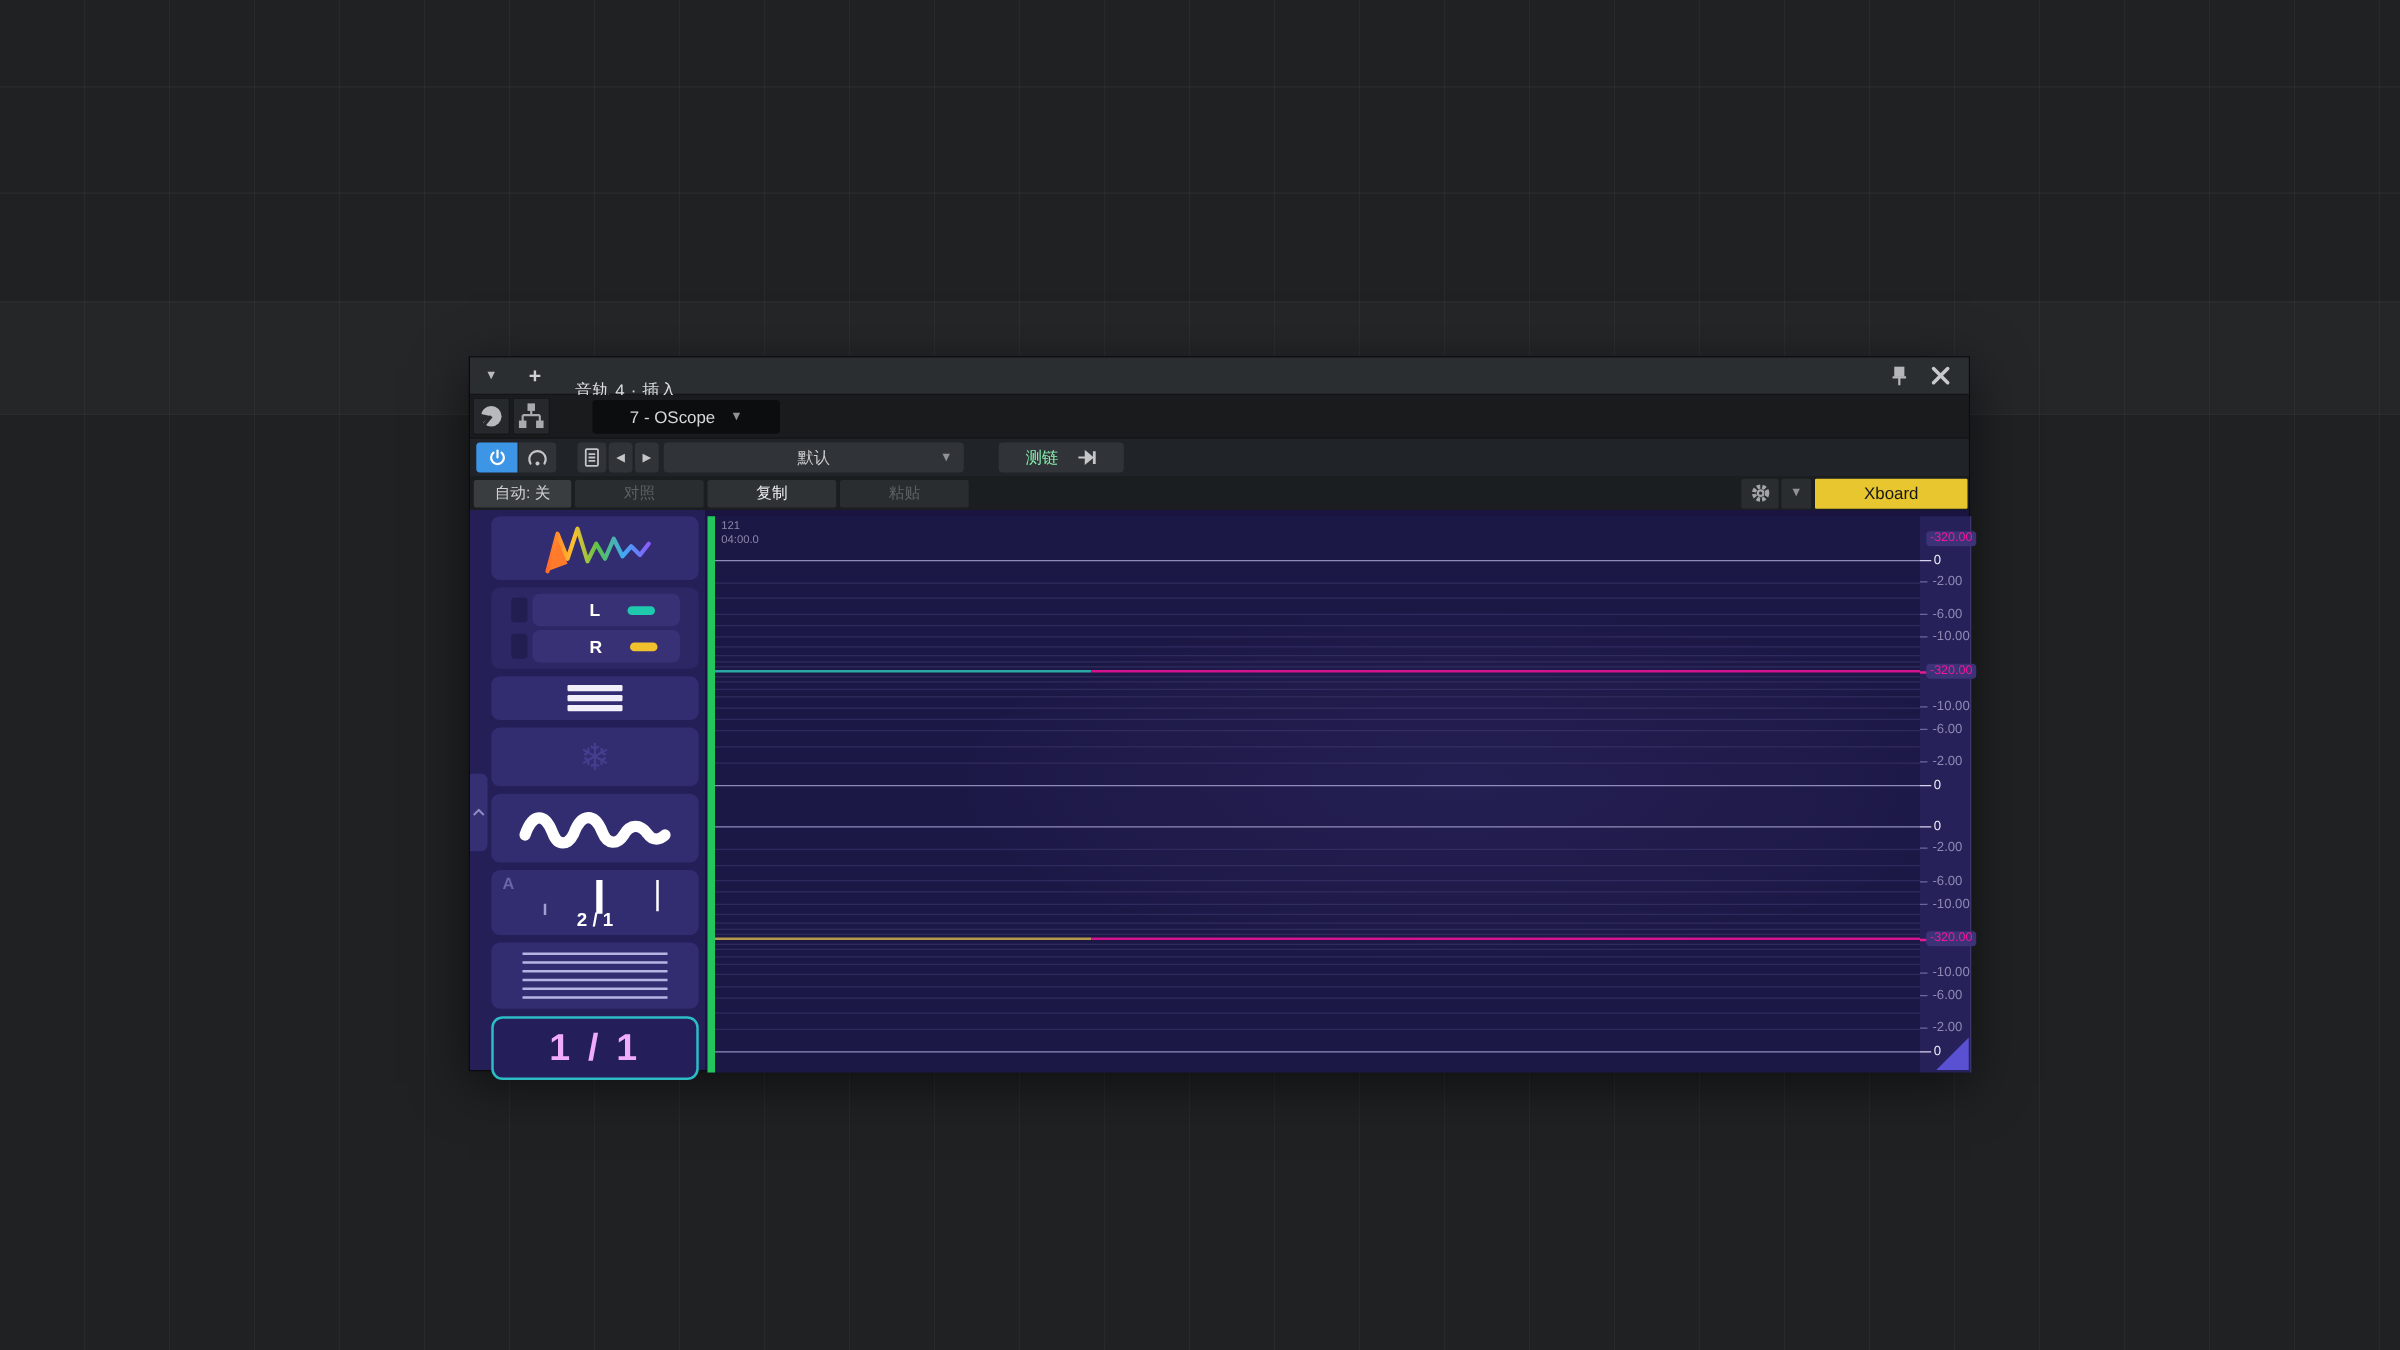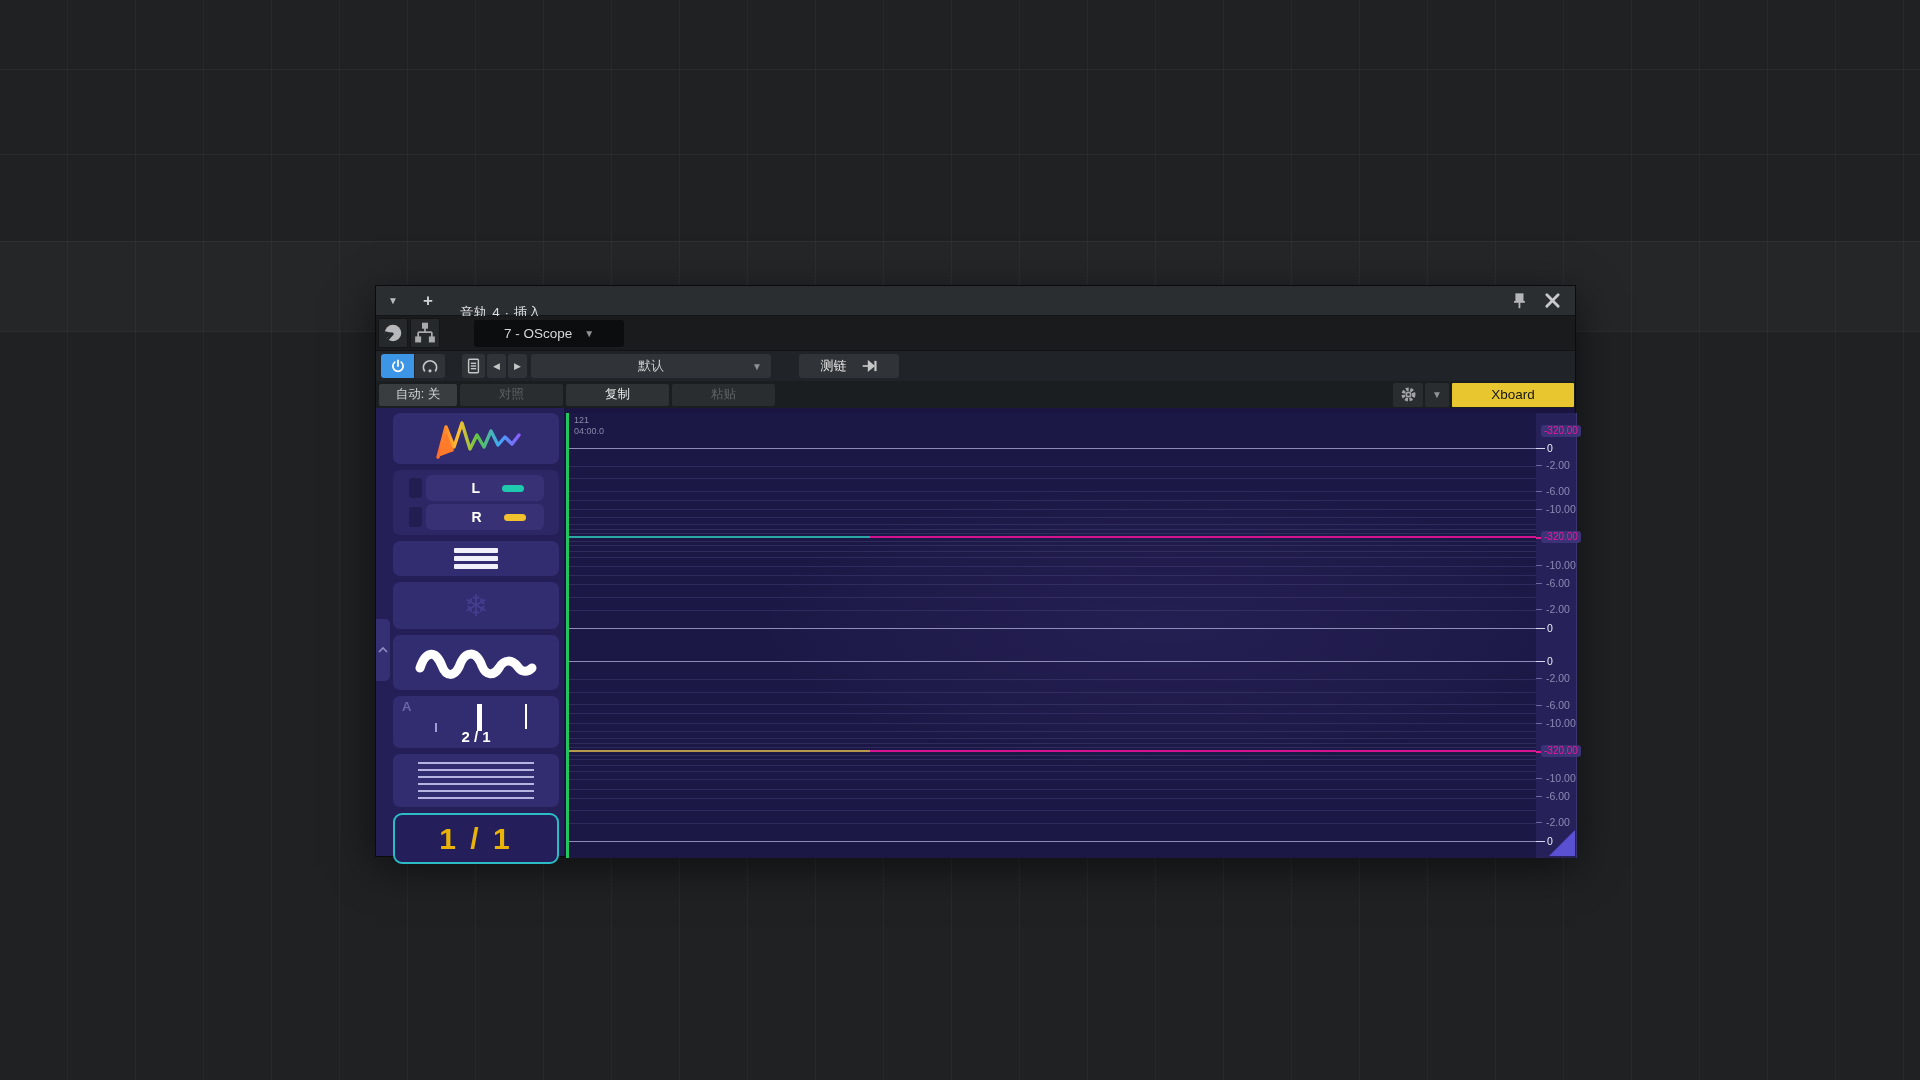--- a/index.html
+++ b/index.html
@@ -38,21 +38,21 @@
           display:flex; align-items:center; }
   .btn { background:#303438; height:24px; display:flex; align-items:center; justify-content:center;
          border-radius:3px; color:#c9cbcd; font-size:13px; }
   .power-btn { width:33px; margin-left:5px; background:#3d95e6; border-radius:3px 0 0 3px; }
   .bypass-btn { width:30px; border-radius:0 3px 3px 0; margin-left:1px; }
   .file-btn { width:23px; margin-left:17px; }
   .prev-btn,.next-btn { width:19px; margin-left:2px; font-size:9px; color:#c4c6c8; }
   .preset-dd { width:240px; margin-left:4px; position:relative; }
   .preset-dd .dd-arrow { position:absolute; right:9px; }
   .sidechain-grp { margin-left:28px; width:100px; gap:14px; }
-  .sc-label { font-size:13px; color:#e5e5e5; }
+  .sc-label { font-size:13px; color:#86efac; }
 
   .row4 { position:absolute; left:0; top:95px; right:0; height:27px; background:#1b1e20;
           display:flex; align-items:center; }
   .flat { height:22px; display:flex; align-items:center; justify-content:center;
           font-size:12.5px; border-radius:2px; }
   .auto-btn { width:78px; margin-left:3px; background:#3a3d40; color:#d0d2d4; }
   .compare-btn { width:103px; margin-left:3px; background:#2a2d2f; color:#5d6064; }
   .copy-btn { width:103px; margin-left:3px; background:#2f3235; color:#eef0f1; }
   .paste-btn { width:103px; margin-left:3px; background:#2a2d2f; color:#5d6064; }
   .right-grp { margin-left:auto; display:flex; align-items:center; height:24px; }
@@ -84,27 +84,27 @@
   .trig-bars span { position:absolute; background:#fff; }
   .trig-b1 { left:42px; top:27px; width:2px; height:9px; background:#a19ed2 !important; }
   .trig-b2 { left:84px; top:8px; width:5px; height:27px; }
   .trig-b3 { left:132px; top:8px; width:2px; height:25px; }
   .trig-ratio { position:absolute; left:0; right:0; bottom:3px; text-align:center; color:#fff;
                 font-size:15px; font-weight:bold; }
   .tile-lines6 { height:53px; flex-direction:column; gap:5px; }
   .tile-lines6 div { width:116px; height:2px; background:#b7b4e2; }
   .zoom-btn { margin:4px 5px 0 17px; width:166px; height:51px; background:#241f5a;
               border:2px solid #2bbcc6; border-radius:9px; display:flex; align-items:center;
-              justify-content:center; color:#eab308; font-size:30px; font-weight:bold; letter-spacing:3px; }
+              justify-content:center; color:#f0abfc; font-size:30px; font-weight:bold; letter-spacing:3px; }
   .side-handle { position:absolute; left:0; top:211px; width:14px; height:62px; background:#352f74;
                  border-radius:0 5px 5px 0; display:flex; align-items:center; justify-content:center; }
 
   
   .scope-canvas { position:absolute; left:190px; top:5px; width:970px; height:445px;
-                  background:#1c1846; border-left:3px solid #22c55e; overflow:hidden; }
+                  background:#1c1846; border-left:6px solid #22c55e; overflow:hidden; }
   .scope-glow { position:absolute; inset:0;
                 background:radial-gradient(ellipse 60% 45% at 62% 48%, rgba(95,85,170,0.12), transparent 70%); }
   .gl-zero { position:absolute; left:0; right:0; height:1px; background:#a3a0ce; opacity:0.85; }
   .gl-sub  { position:absolute; left:0; right:0; height:1px; background:#8c86c8; opacity:0.17; }
   .trace { position:absolute; height:2px; }
   .scope-hdr { position:absolute; left:5px; top:2px; color:#8a87a8; font-size:9px; line-height:11px; }
 
   .scale-col { position:absolute; left:1160px; top:5px; width:41px; height:445px; background:#262158;
                border-right:1px solid #3c3670; font-size:10.5px; }
   .tick-mark { position:absolute; left:0; height:1px; width:6px; background:#6c67a0; }

